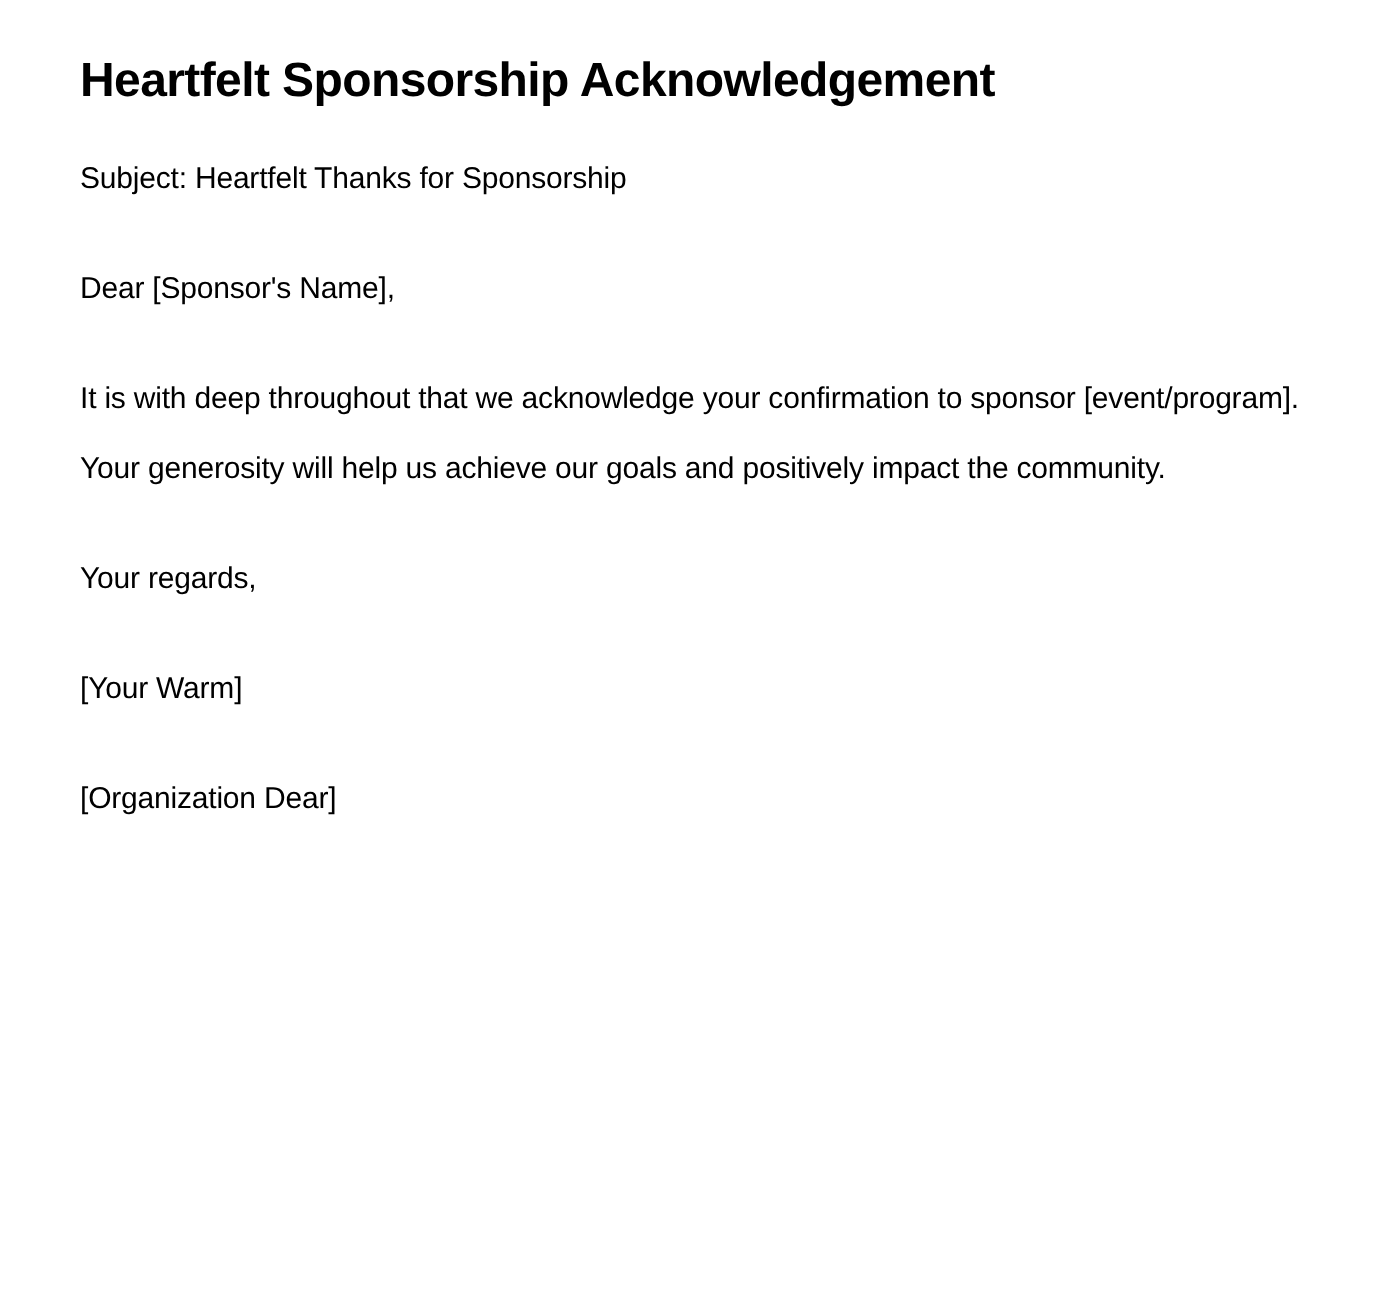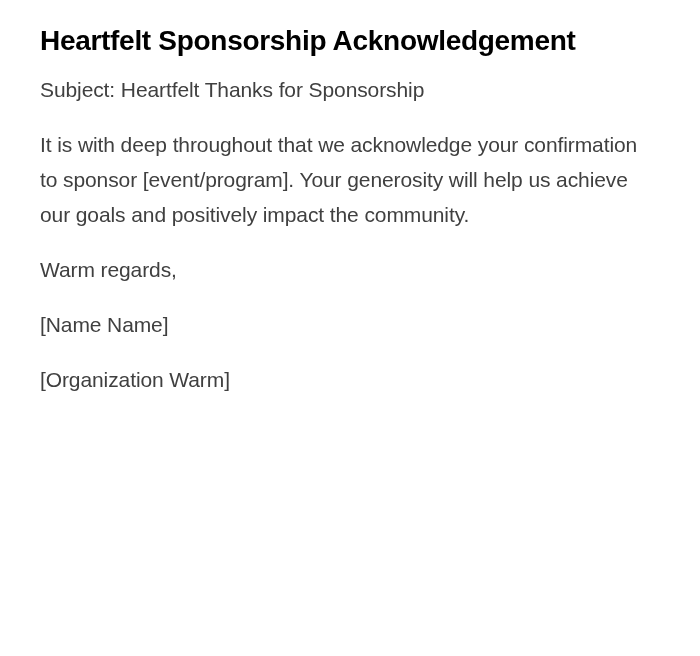--- a/index.html
+++ b/index.html
@@ -15,37 +15,38 @@
       font-family: "Liberation Sans", sans-serif;
     }
     .doc {
       position: relative;
       padding: 26px 40px 0 40px;
       width: 620px;
     }
     .title {
       font-family: "Liberation Sans", sans-serif;
       font-weight: bold;
-      font-size: 28px;
+      font-size: 24px;
       line-height: 30px;
       margin: 0 0 16px 0;
       letter-spacing: -0.3px;
       color: #000000;
     }
     .para {
-      font-size: 21px;
+      font-size: 15px;
       line-height: 35px;
       margin: 0 0 20px 0;
       letter-spacing: -0.1px;
-      color: #404040;
+      color: #000000;
     }
   </style>
 </head>
 <body>
 
 <div class="doc">
   <h1 class="title">Heartfelt Sponsorship Acknowledgement</h1>
   <p class="para">Subject: Heartfelt Thanks for Sponsorship</p>
+  <p class="para">Dear [Sponsor's Name],</p>
   <p class="para">It is with deep throughout that we acknowledge your confirmation to sponsor [event/program]. Your generosity will help us achieve our goals and positively impact the community.</p>
-  <p class="para">Warm regards,</p>
-  <p class="para">[Name Name]</p>
-  <p class="para">[Organization Warm]</p>
+  <p class="para">Your regards,</p>
+  <p class="para">[Your Warm]</p>
+  <p class="para">[Organization Dear]</p>
 </div>
 
 </body></html>

